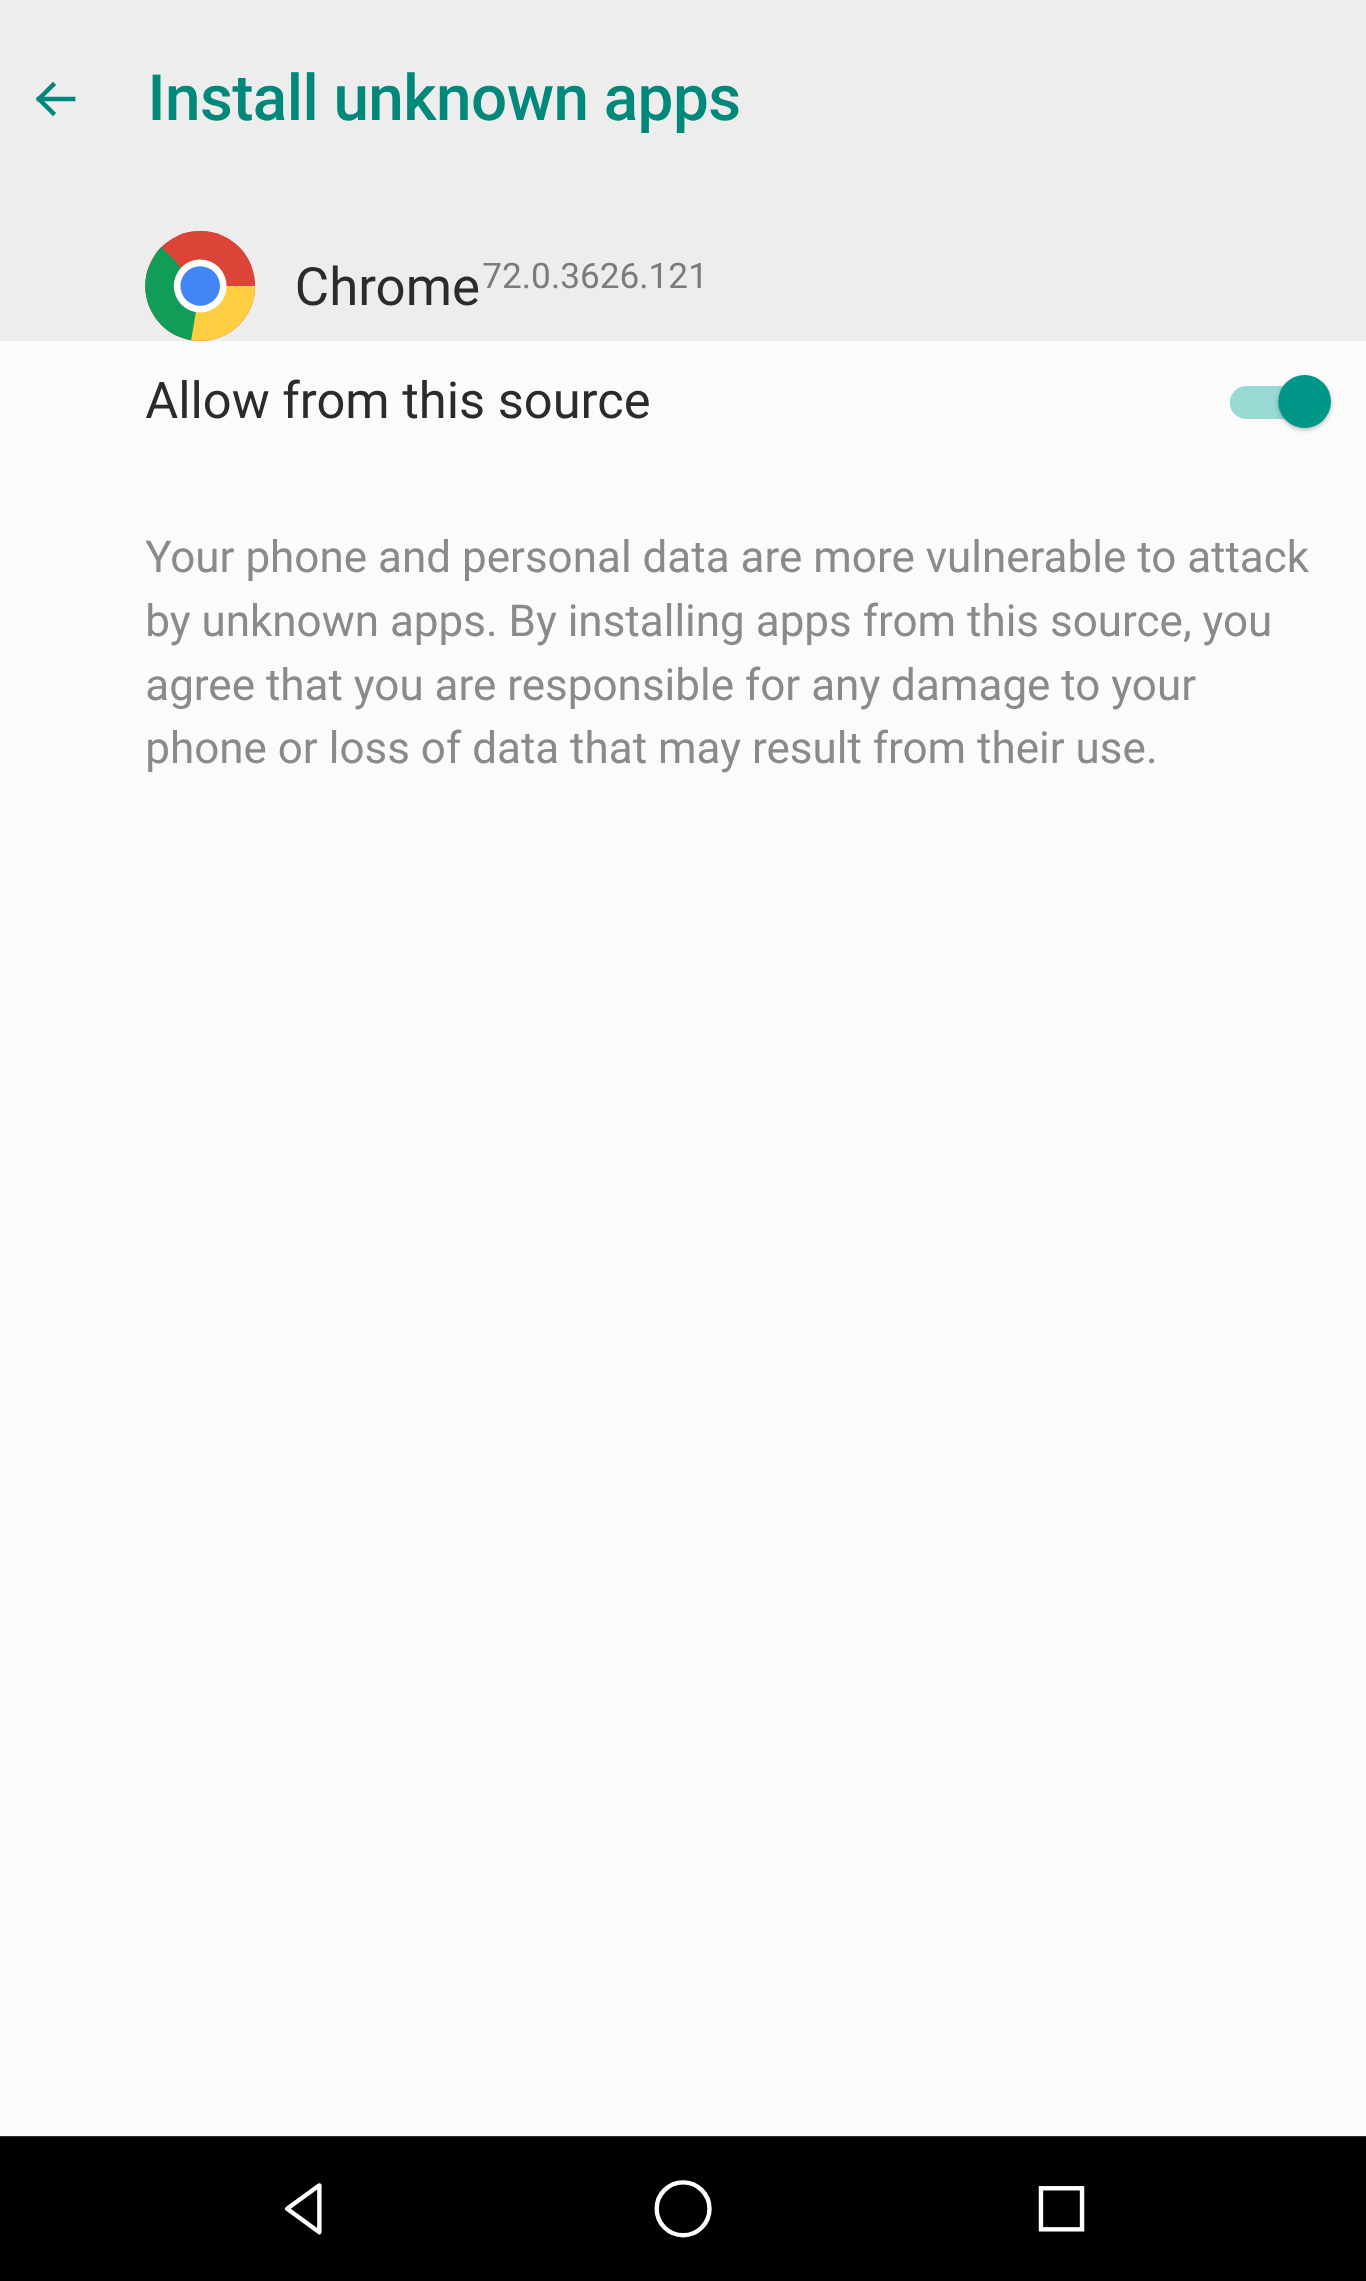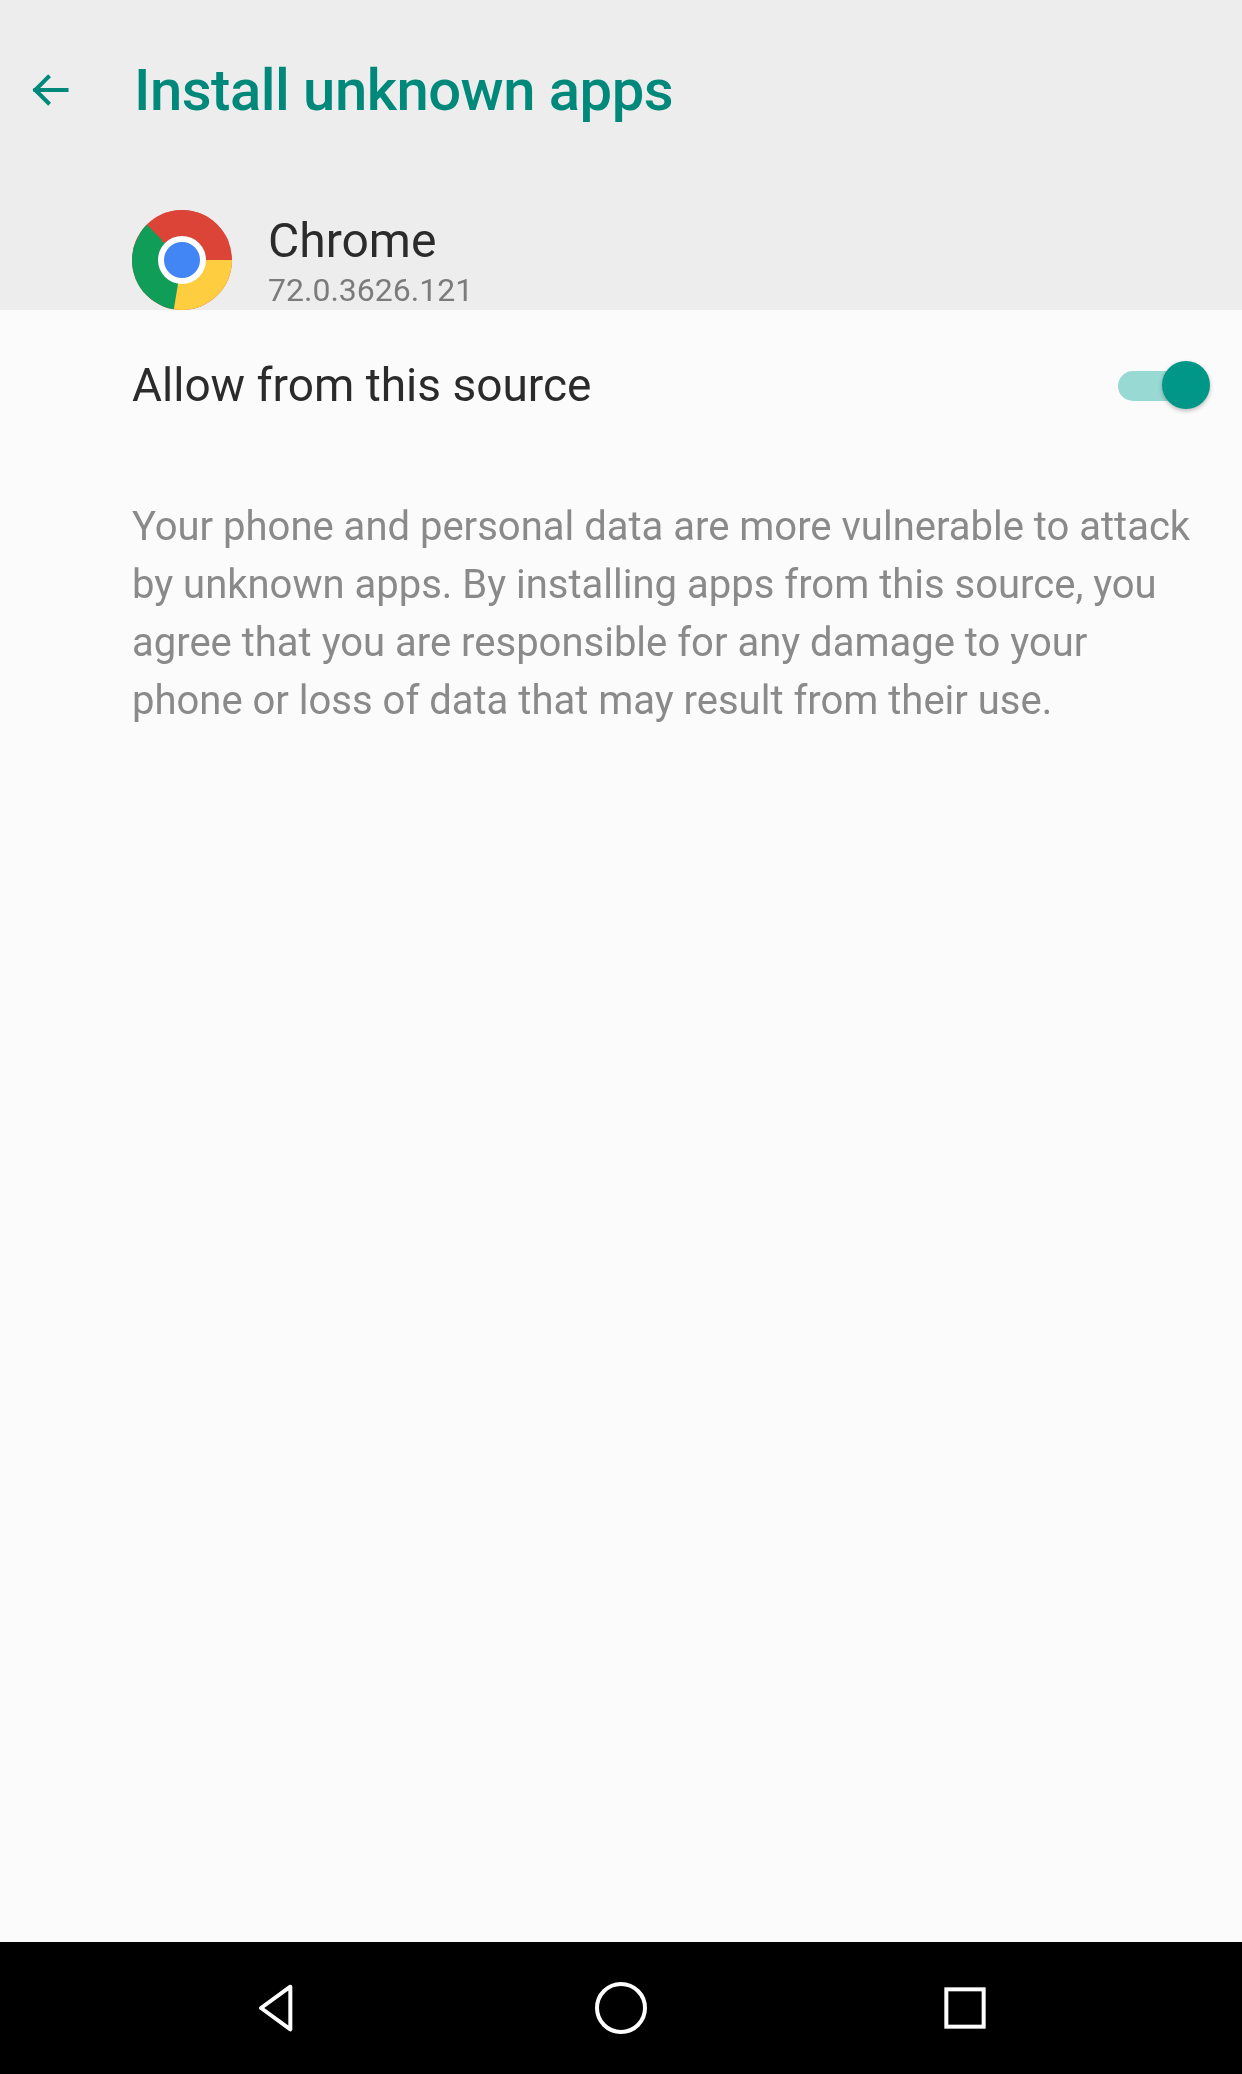--- a/index.html
+++ b/index.html
@@ -47,37 +47,36 @@
       padding: 86px 28px 0 132px;
       gap: 36px;
     }
     .chrome-icon {
       width: 100px;
       height: 100px;
       flex-shrink: 0;
     }
     .app-text {
       display: flex;
-      flex-direction: column;
       gap: 2px;
     }
     .app-name {
       font-size: 48px;
       color: #2b2b2b;
       font-weight: 400;
     }
     .app-version {
       font-size: 32px;
       color: #7b7b7b;
       font-weight: 400;
     }
     .content {
       background: #fbfbfb;
       flex: 1;
-      padding: 48px 36px 0 132px;
+      padding: 28px 36px 0 132px;
     }
     .toggle-row {
       display: flex;
       align-items: center;
       justify-content: space-between;
     }
     .toggle-label {
       font-size: 46px;
       color: #2b2b2b;
       font-weight: 400;

